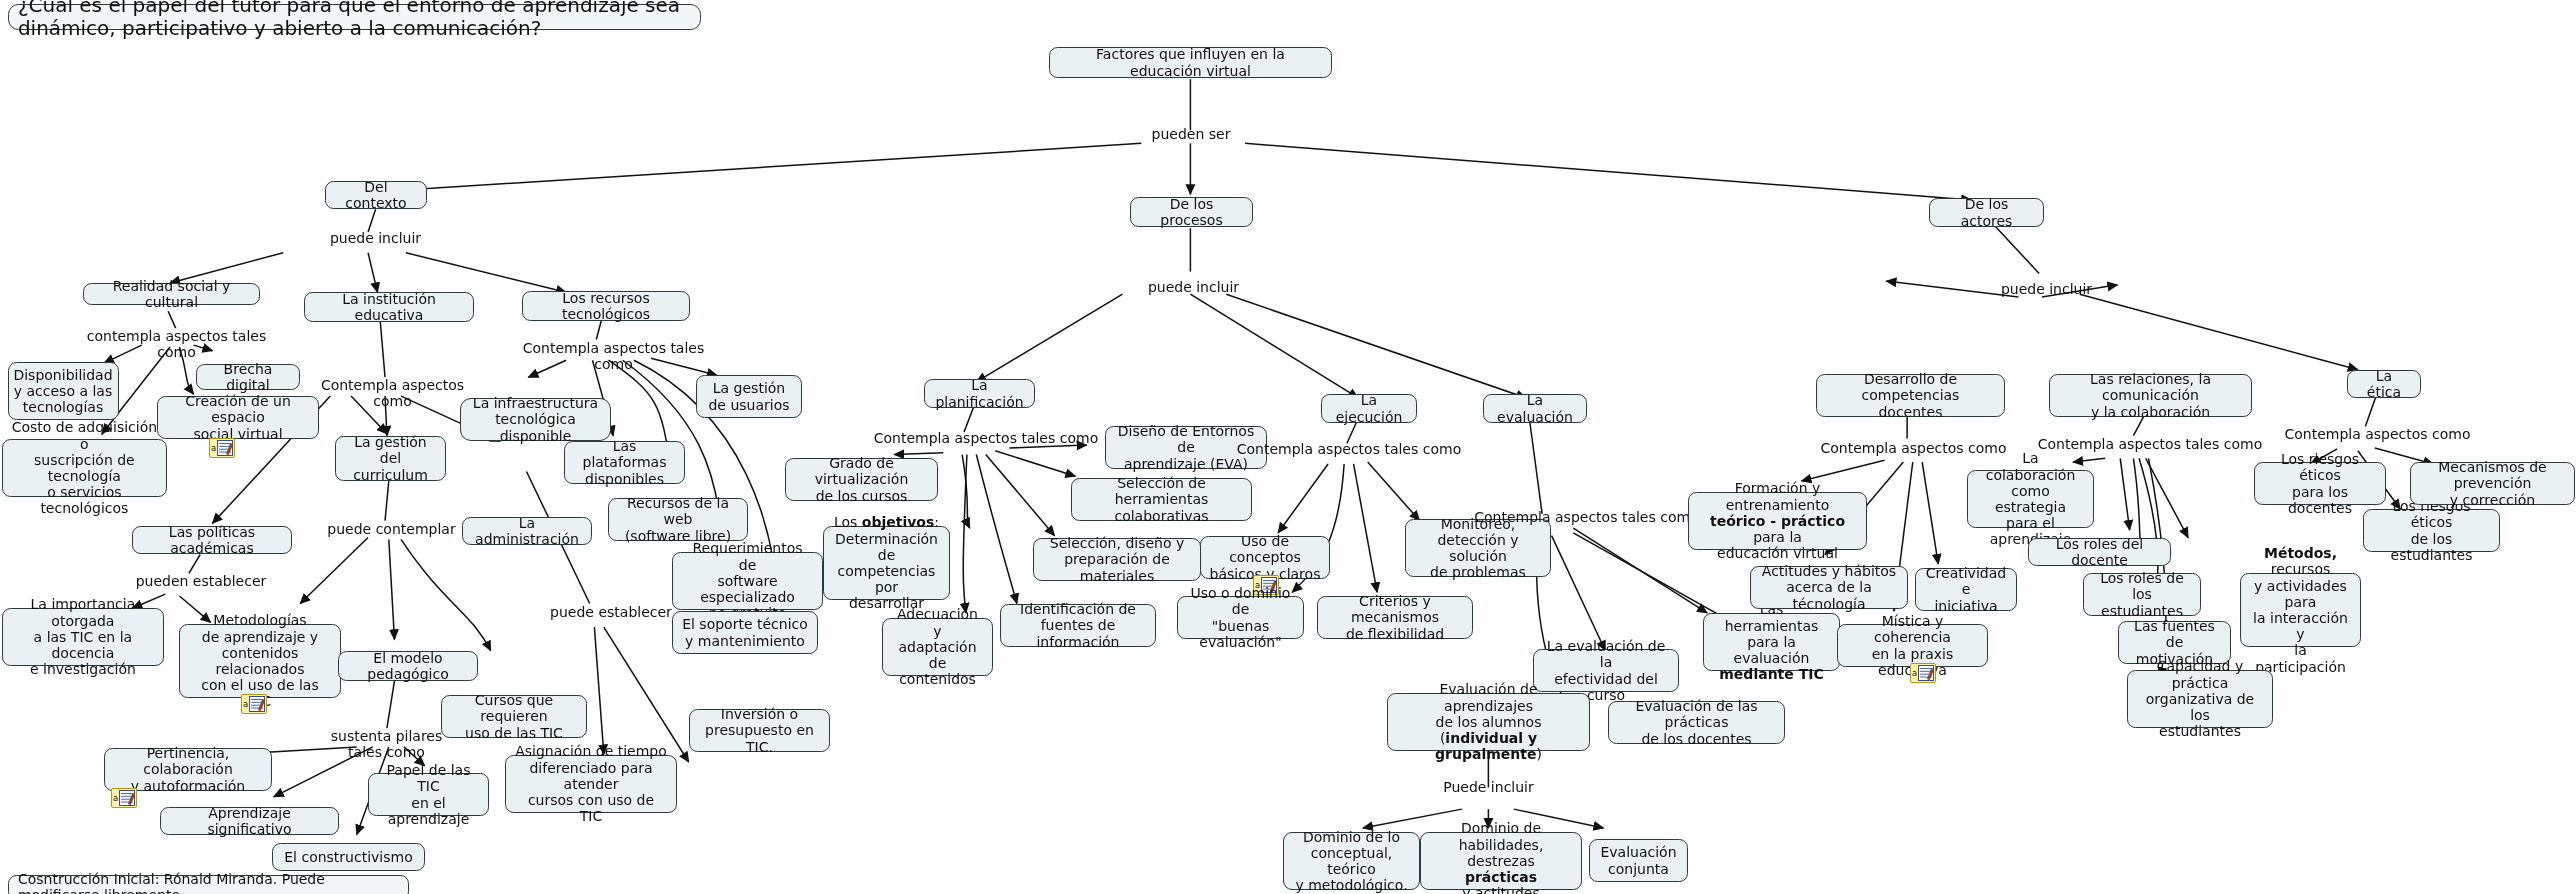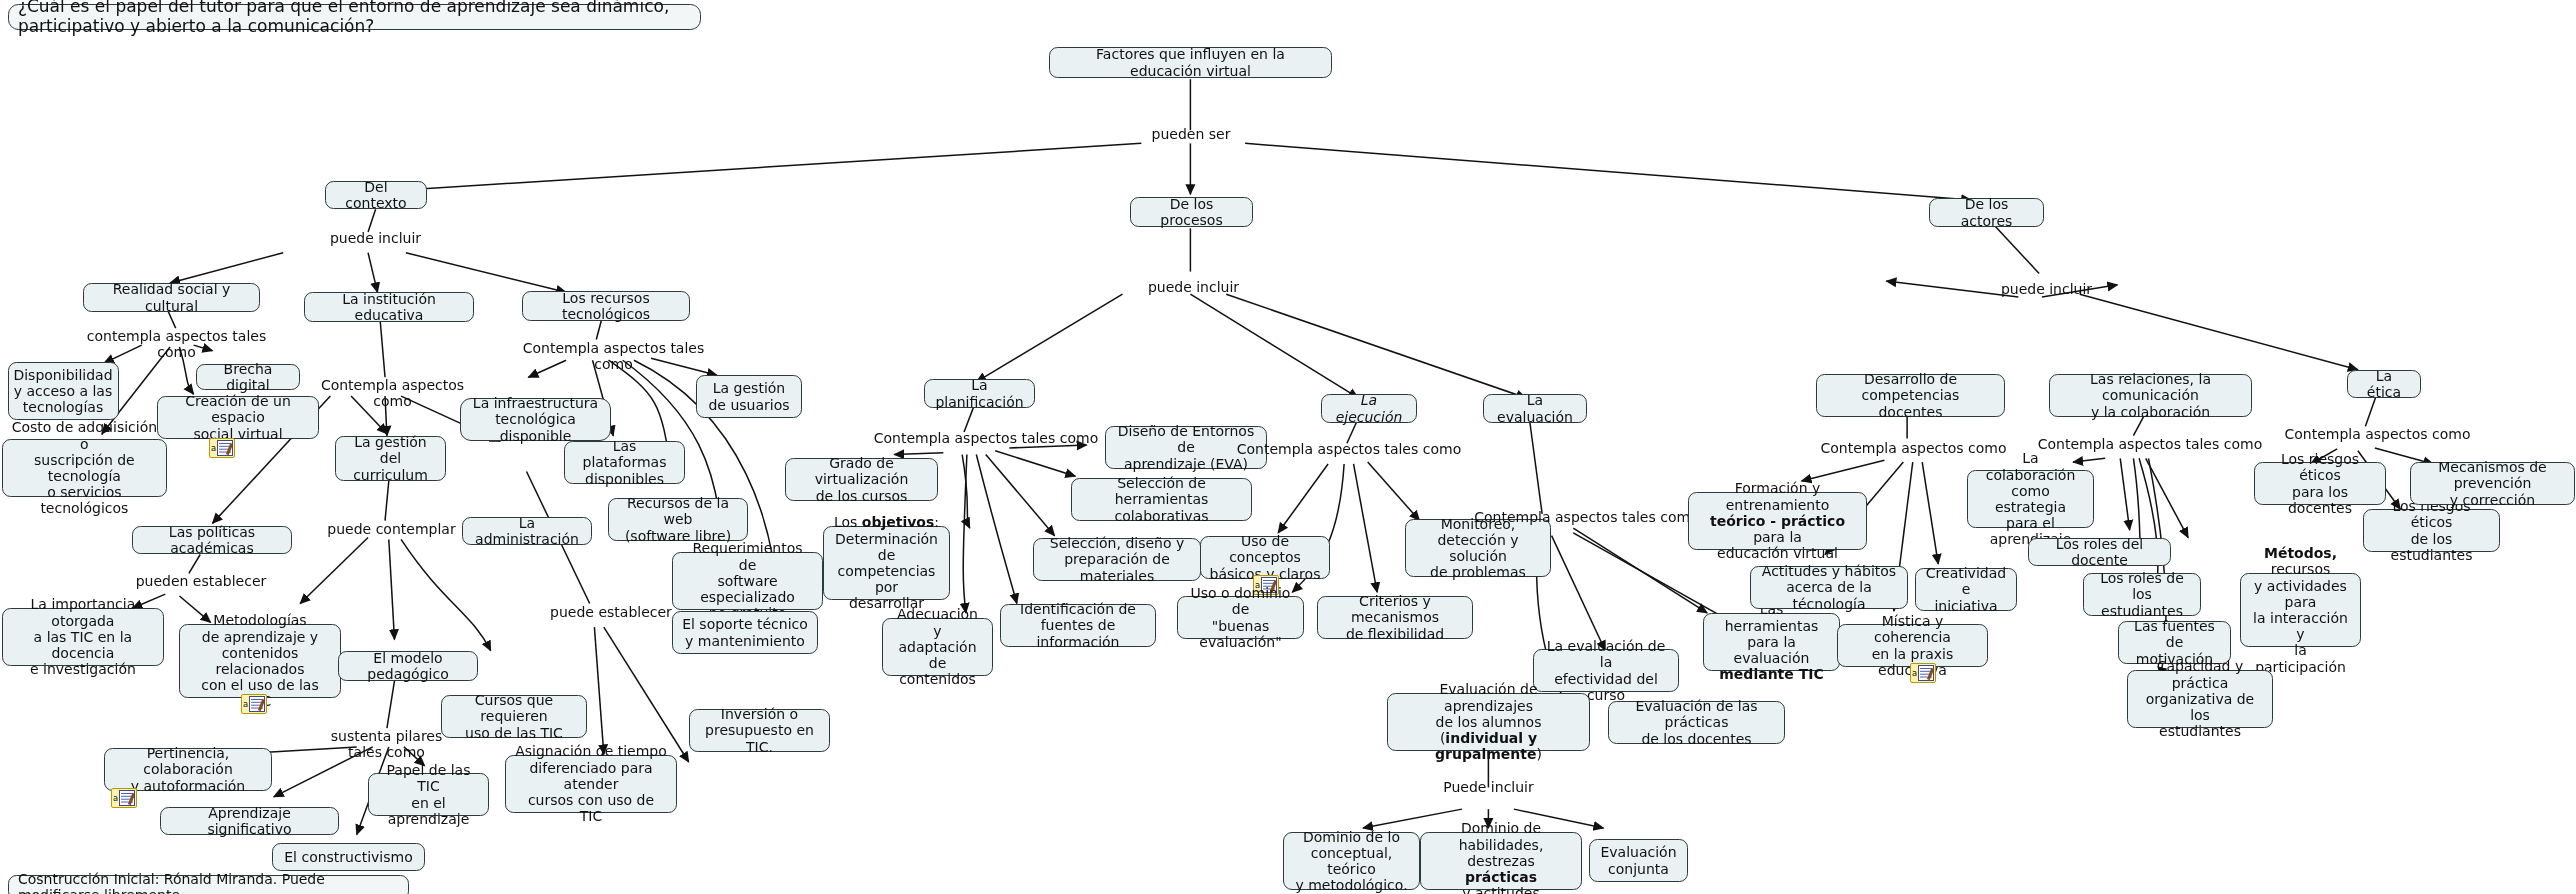--- a/index.html
+++ b/index.html
@@ -31,21 +31,21 @@
     padding:4.7px 8.5px;
     display:flex;
     align-items:center;
     justify-content:center;
     white-space:pre-line;
     box-shadow:0 0 0 0 rgba(0,0,0,0);
   }
   .node.question{
     background:#f2f6f7;
     border-radius:10.4px;
-    font-size:17px;
+    font-size:20px;
     text-align:left;
     justify-content:flex-start;
     padding:3.8px 9.4px;
   }
   .node.footer{
     background:#f2f6f7;
     text-align:left;
     justify-content:flex-start;
     padding:3.8px 9.4px;
   }
@@ -225,21 +225,21 @@
   <div class="node" style="left:1049px; top:47px; width:283px; height:31px;">Factores que influyen en la educación virtual</div>
 
   <div class="linklabel" style="left:1139px; top:126px; width:104px;">pueden ser</div>
 
   <div class="node" style="left:325px; top:181px; width:102px; height:28px;">Del contexto</div>
   <div class="node" style="left:1130px; top:197px; width:123px; height:30px;">De los procesos</div>
   <div class="node" style="left:1929px; top:198px; width:115px; height:29px;">De los actores</div>
 
   <div class="linklabel" style="left:319px; top:230px; width:113px;">puede incluir</div>
 
-  <div class="node" style="left:83px; top:283px; width:177px; height:29px;">Realidad social y cultural</div>
+  <div class="node" style="left:83px; top:283px; width:177px; height:22px;">Realidad social y cultural</div>
   <div class="node" style="left:304px; top:292px; width:170px; height:30px;">La institución educativa</div>
   <div class="node" style="left:522px; top:291px; width:168px; height:30px;">Los recursos tecnológicos</div>
 
   <div class="linklabel" style="left:68px; top:328px; width:217px;">contempla aspectos tales como</div>
 
   <div class="node" style="left:7.5px; top:362px; width:111px; height:58px;">Disponibilidad
 y acceso a las
 tecnologías</div>
   <div class="node" style="left:196px; top:364px; width:104px; height:26.4px;">Brecha digital</div>
   <div class="node" style="left:157px; top:396px; width:162px; height:43px;">Creación de un espacio
@@ -319,21 +319,21 @@
 (software libre)</div>
   <div class="node" style="left:624px; top:552px; width:151px; height:58px;margin-left:48px;">Requerimientos de
 software especializado
 no gratuito</div>
   <div class="node" style="left:672px; top:611px; width:146px; height:43px;">El soporte técnico
 y mantenimiento</div>
 
   <div class="linklabel" style="left:1137px; top:279px; width:113px;">puede incluir</div>
 
   <div class="node" style="left:924px; top:379px; width:111px; height:29px;">La planificación</div>
-  <div class="node" style="left:1321px; top:394px; width:96px; height:29px;font-style:italic;">La ejecución</div>
+  <div class="node" style="left:1321px; top:394px; width:96px; height:29px;">La ejecución</div>
   <div class="node" style="left:1483px; top:394px; width:104px; height:29px;">La evaluación</div>
 
   <div class="linklabel" style="left:873px; top:430px; width:226px;">Contempla aspectos tales como</div>
 
   <div class="node" style="left:785px; top:458px; width:153px; height:43px;">Grado de virtualización
 de los cursos</div>
 
   <div class="node" style="left:823px; top:526px; width:127px; height:74px;">
     <span><span>Los </span><b>objetivos</b><span>:
 Determinación de

